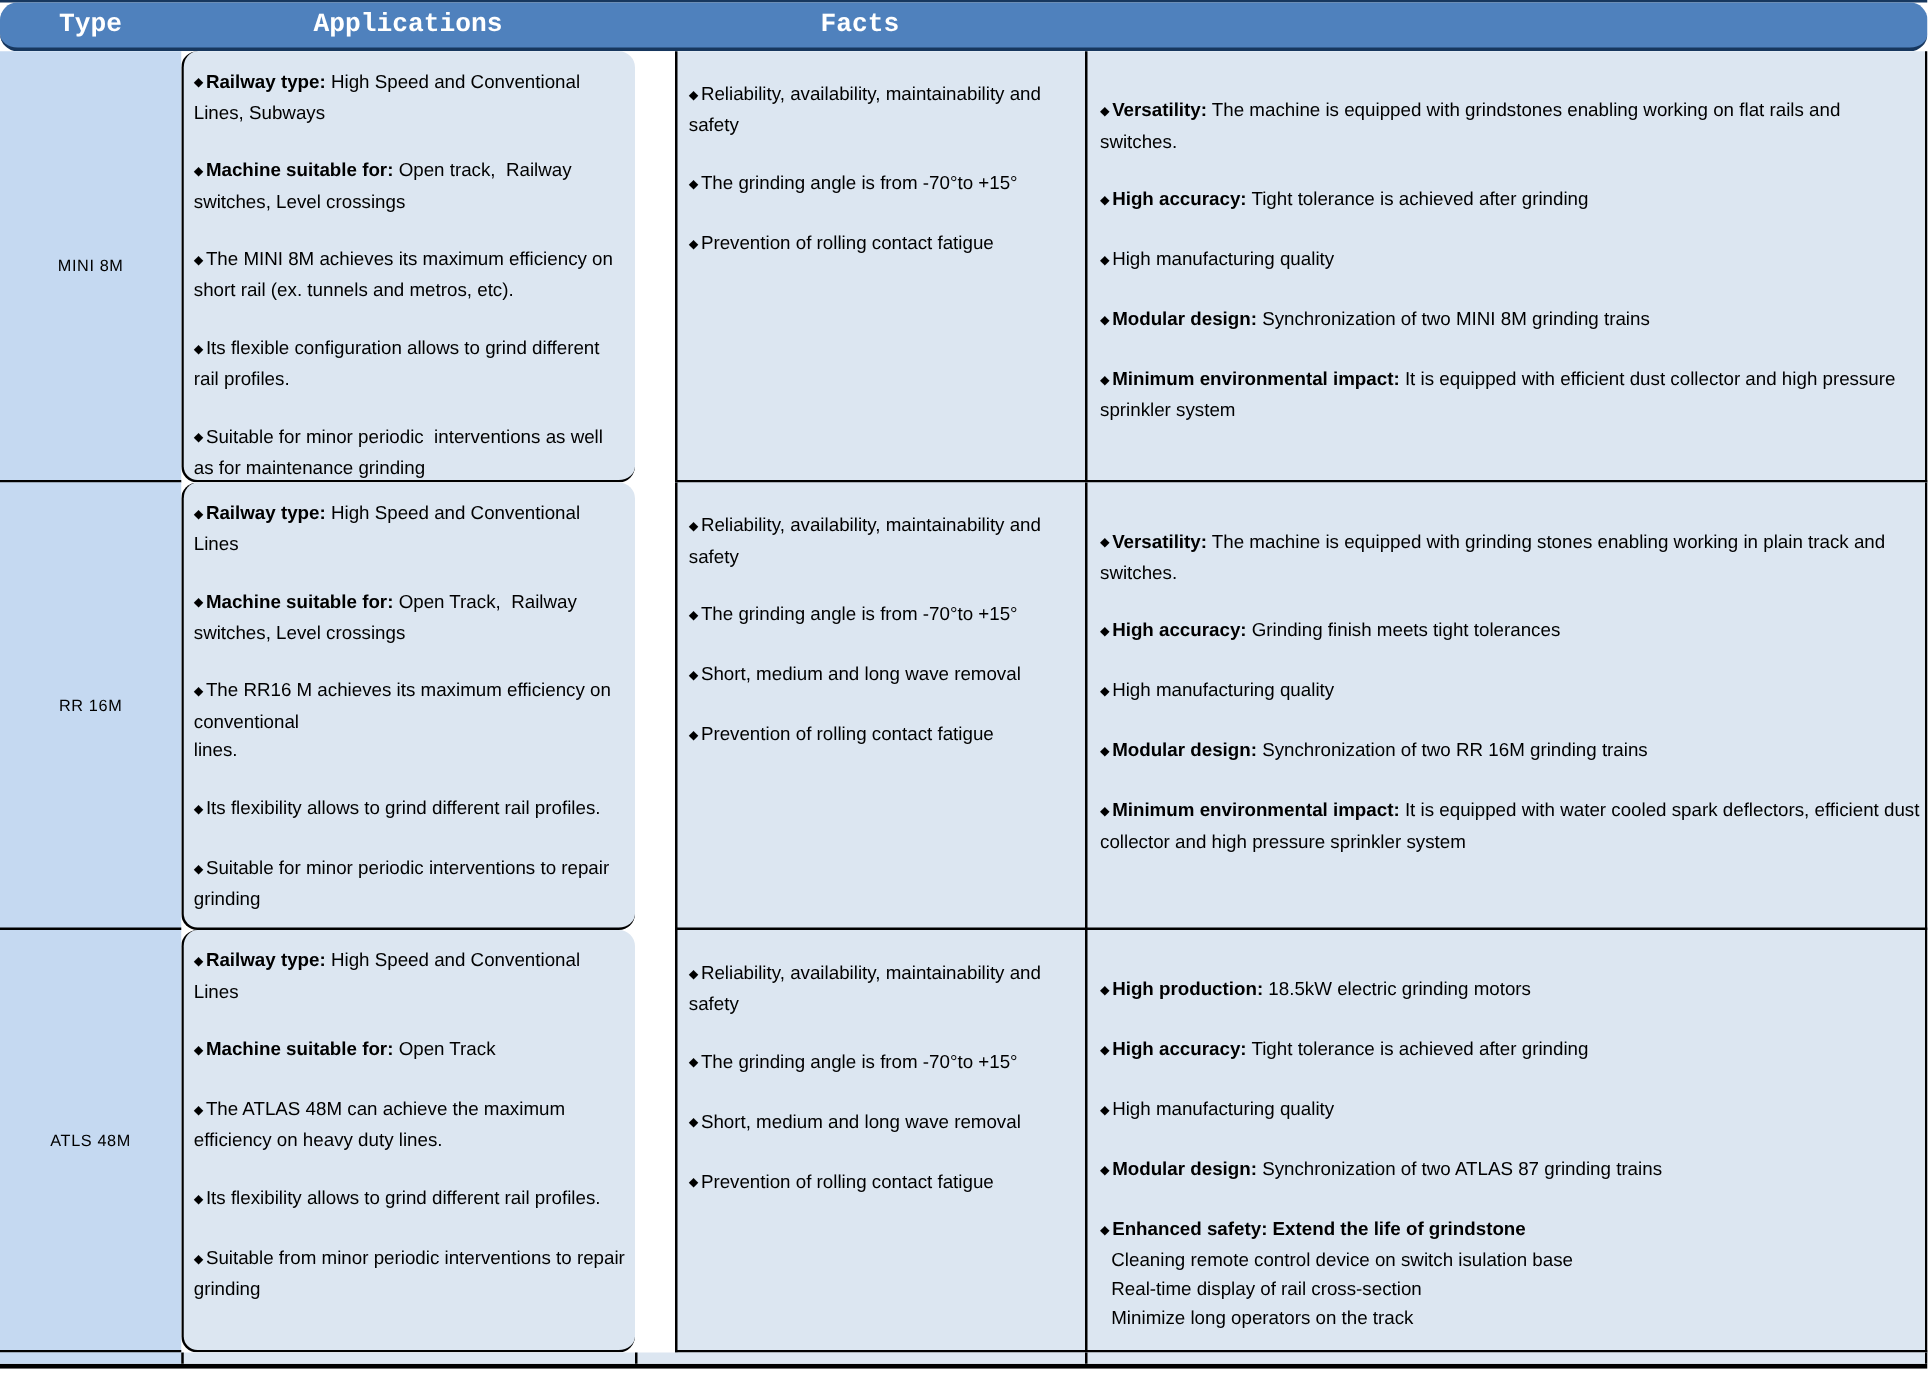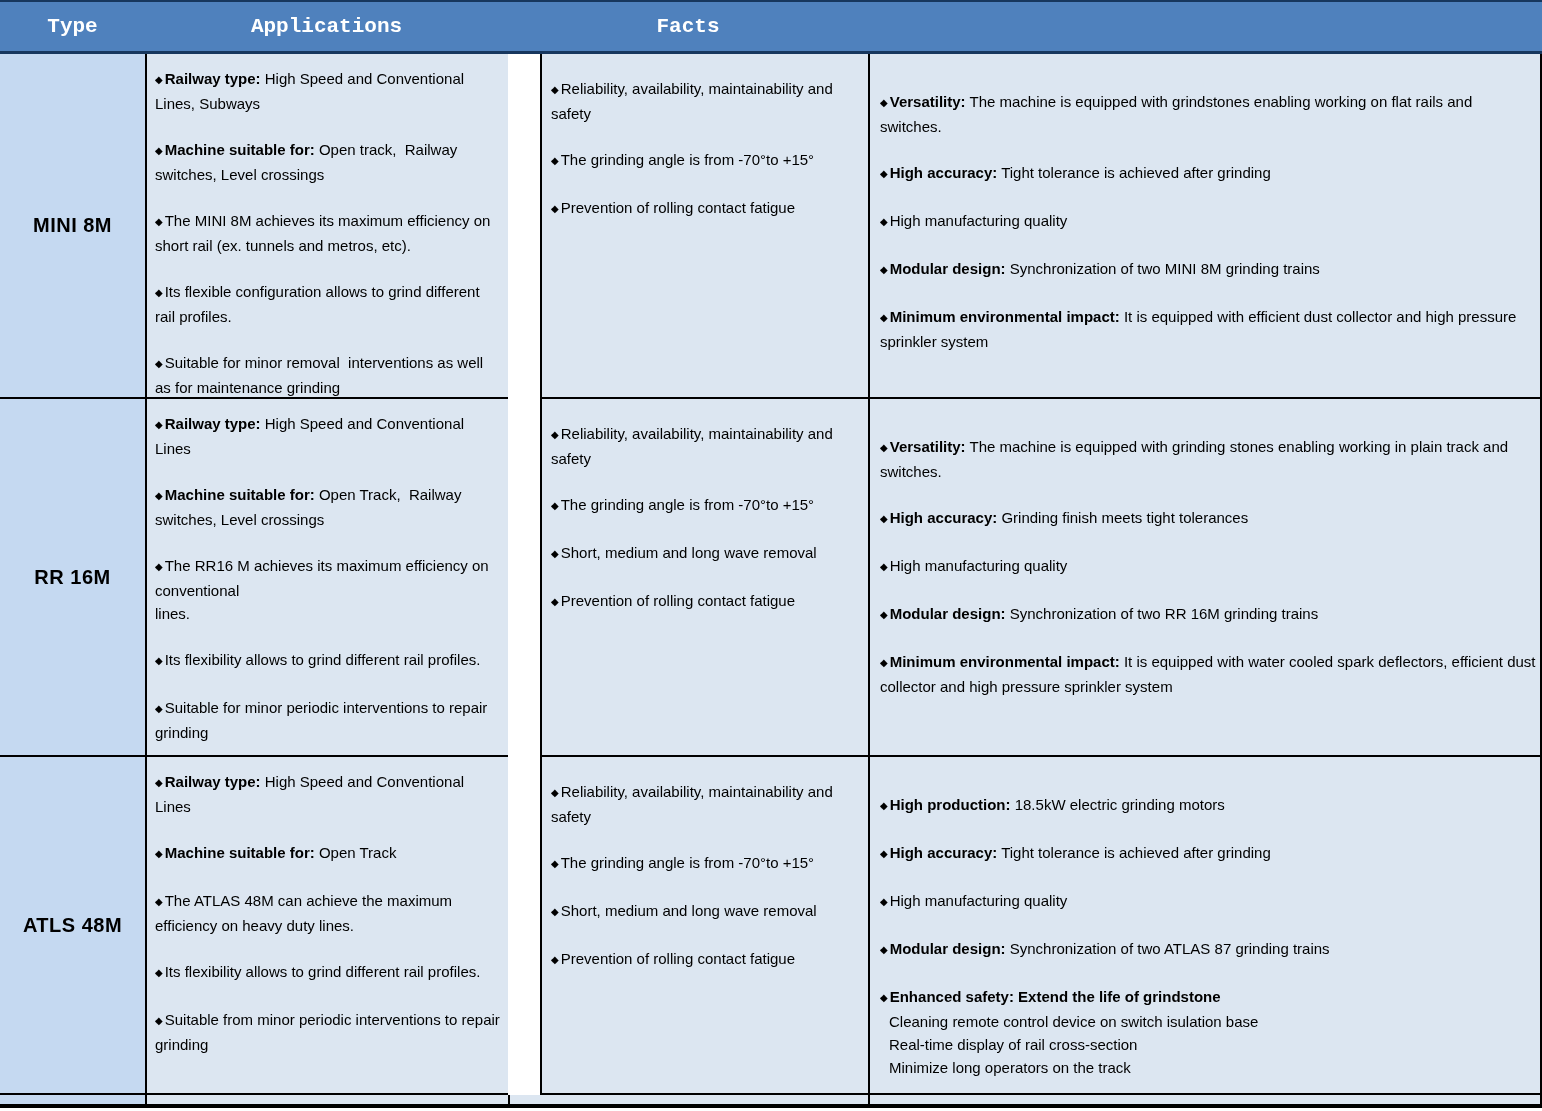--- a/index.html
+++ b/index.html
@@ -14,24 +14,25 @@
   html,body{margin:0;padding:0;background:#ffffff;}
   body{font-family:"Liberation Sans", sans-serif; color:#000;}
   .table{
     width:1542px;
     border-top:2px solid var(--header-border,#17375e);
     border-bottom:4px solid var(--grid-border,#000);
   }
   .header{
     display:grid;
     grid-template-columns:145px 363px 360px 674px;
-    height:52px;
+    height:39px;
     align-items:center;
     background:var(--header-bg,#4f81bd);
     border-bottom:3px solid var(--header-border,#17375e);
+    border-radius:14px;
   }
   .hcell{
     color:var(--header-text,#fff);
     font-family:"Liberation Mono", monospace;
     font-weight:bold;
     font-size:21px;
     text-align:center;
     white-space:nowrap;
   }
   .trow{
@@ -50,25 +51,25 @@
   .row-footer .cell{border-bottom:none;}
   .cell + .cell{border-left:2px solid var(--grid-border,#000);}
   .trow .cell:last-child{border-right:2px solid var(--grid-border,#000);}
   .type-cell{
     background:var(--type-cell-bg,#c5d9f1);
     display:flex;
     align-items:center;
     justify-content:center;
   }
   .type-label{
-    font-weight:bold;
-    font-size:20px;
+    font-weight:normal;
+    font-size:13px;
     letter-spacing:0.5px;
   }
-  .apps-cell{padding:13px 6px 0 8px;}
+  .apps-cell{padding:13px 6px 0 8px;border-radius:13px;}
   .facts-cell{padding:23px 4px 0 9px;margin-left:32px;}
   .features-cell{padding:36px 4px 0 10px;}
   .item{
     font-size:15px;
     line-height:23px;
     margin:0 0 23px 0;
     white-space:pre-wrap;
   }
   .bullet{
     font-size:10px;
@@ -95,21 +96,21 @@
   <div id="tbody">
       <div class="trow row-0">
         <div class="cell type-cell">
           <div class="type-label">MINI 8M</div>
         </div>
         <div class="cell apps-cell">
           <div class="item"><span class="bullet">◆</span><b>Railway type:</b><span> High Speed and Conventional Lines, Subways</span></div>
           <div class="item"><span class="bullet">◆</span><b>Machine suitable for:</b><span> Open track,  Railway switches, Level crossings</span></div>
           <div class="item"><span class="bullet">◆</span><span>The MINI 8M achieves its maximum efficiency on short rail (ex. tunnels and metros, etc).</span></div>
           <div class="item"><span class="bullet">◆</span><span>Its flexible configuration allows to grind different rail profiles.</span></div>
-          <div class="item"><span class="bullet">◆</span><span>Suitable for minor removal  interventions as well as for maintenance grinding</span></div>
+          <div class="item"><span class="bullet">◆</span><span>Suitable for minor periodic  interventions as well as for maintenance grinding</span></div>
         </div>
         <div class="cell facts-cell">
           <div class="item"><span class="bullet">◆</span><span>Reliability, availability, maintainability and safety</span></div>
           <div class="item"><span class="bullet">◆</span><span>The grinding angle is from -70°to +15°</span></div>
           <div class="item"><span class="bullet">◆</span><span>Prevention of rolling contact fatigue</span></div>
         </div>
         <div class="cell features-cell">
           <div class="item"><span class="bullet">◆</span><b>Versatility:</b><span> The machine is equipped with grindstones enabling working on flat rails and switches.</span></div>
           <div class="item"><span class="bullet">◆</span><b>High accuracy:</b><span> Tight tolerance is achieved after grinding</span></div>
           <div class="item"><span class="bullet">◆</span><span>High manufacturing quality</span></div>

